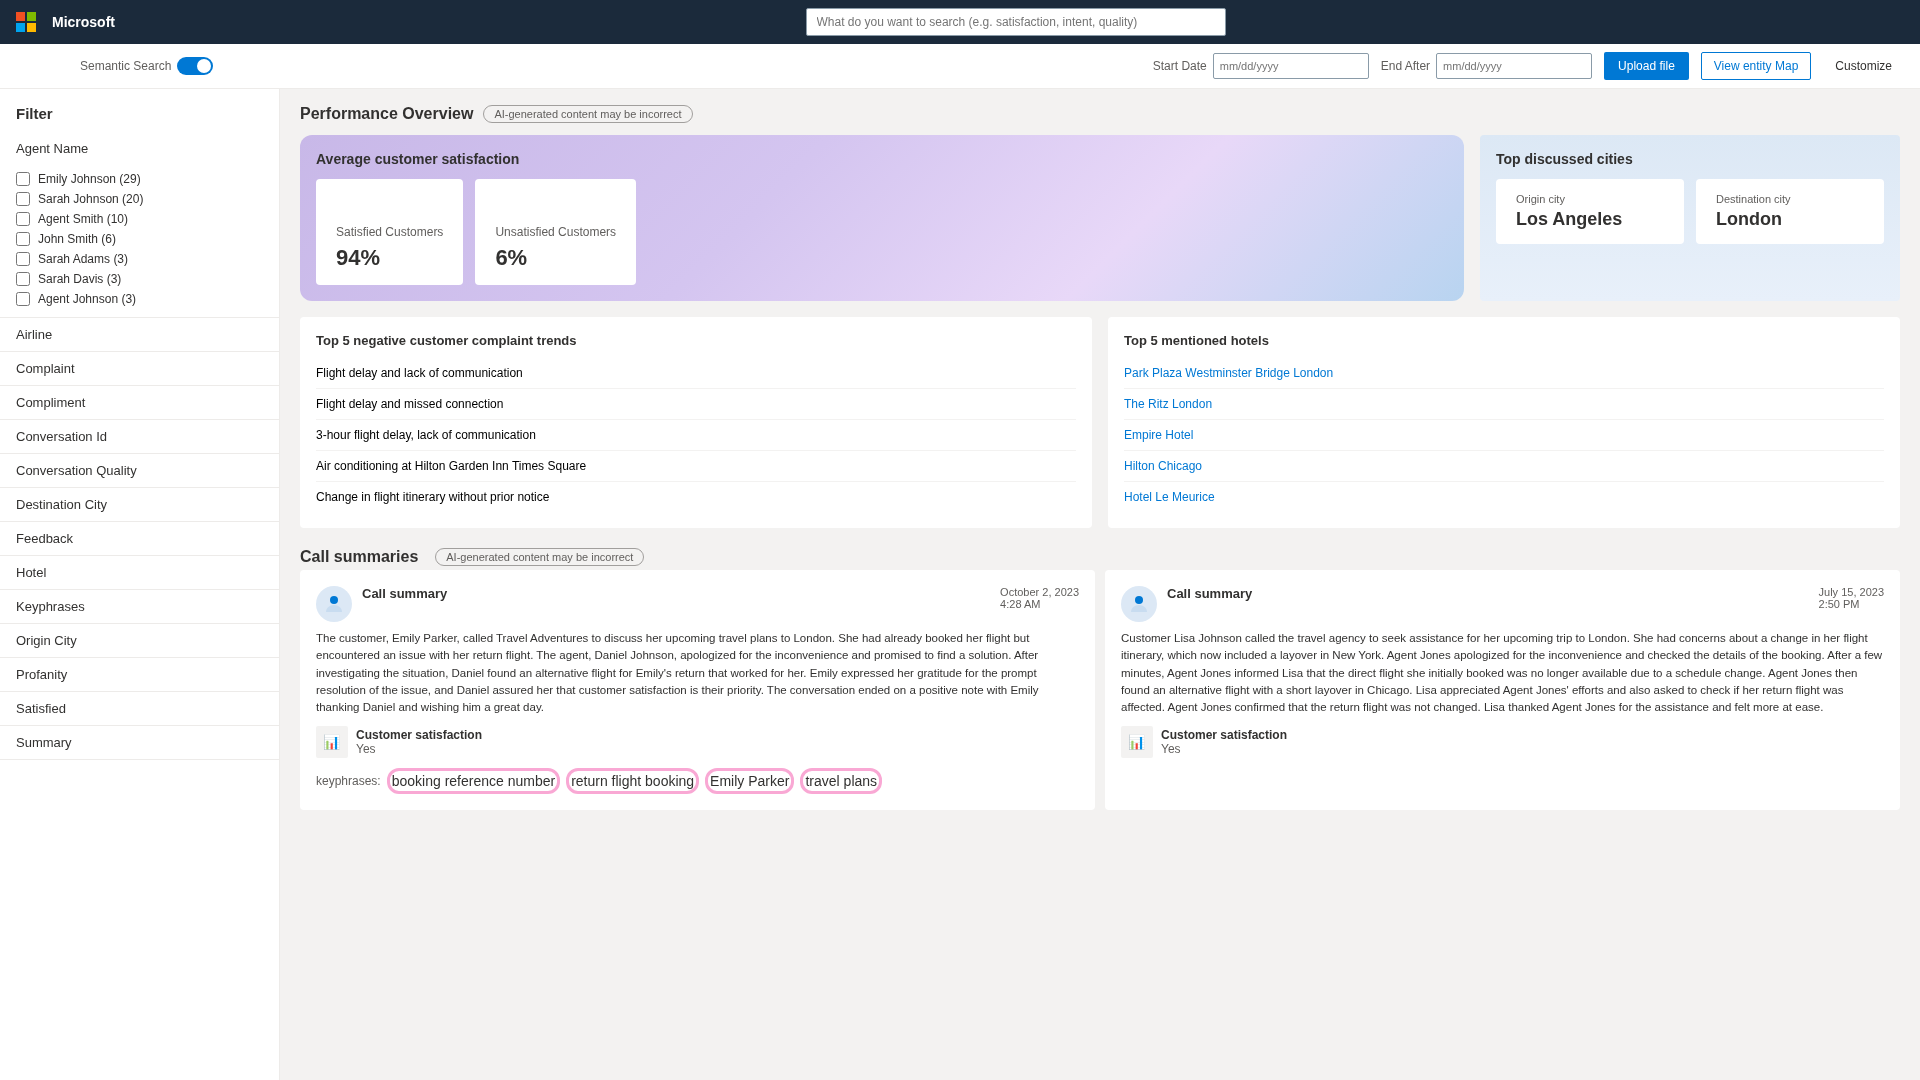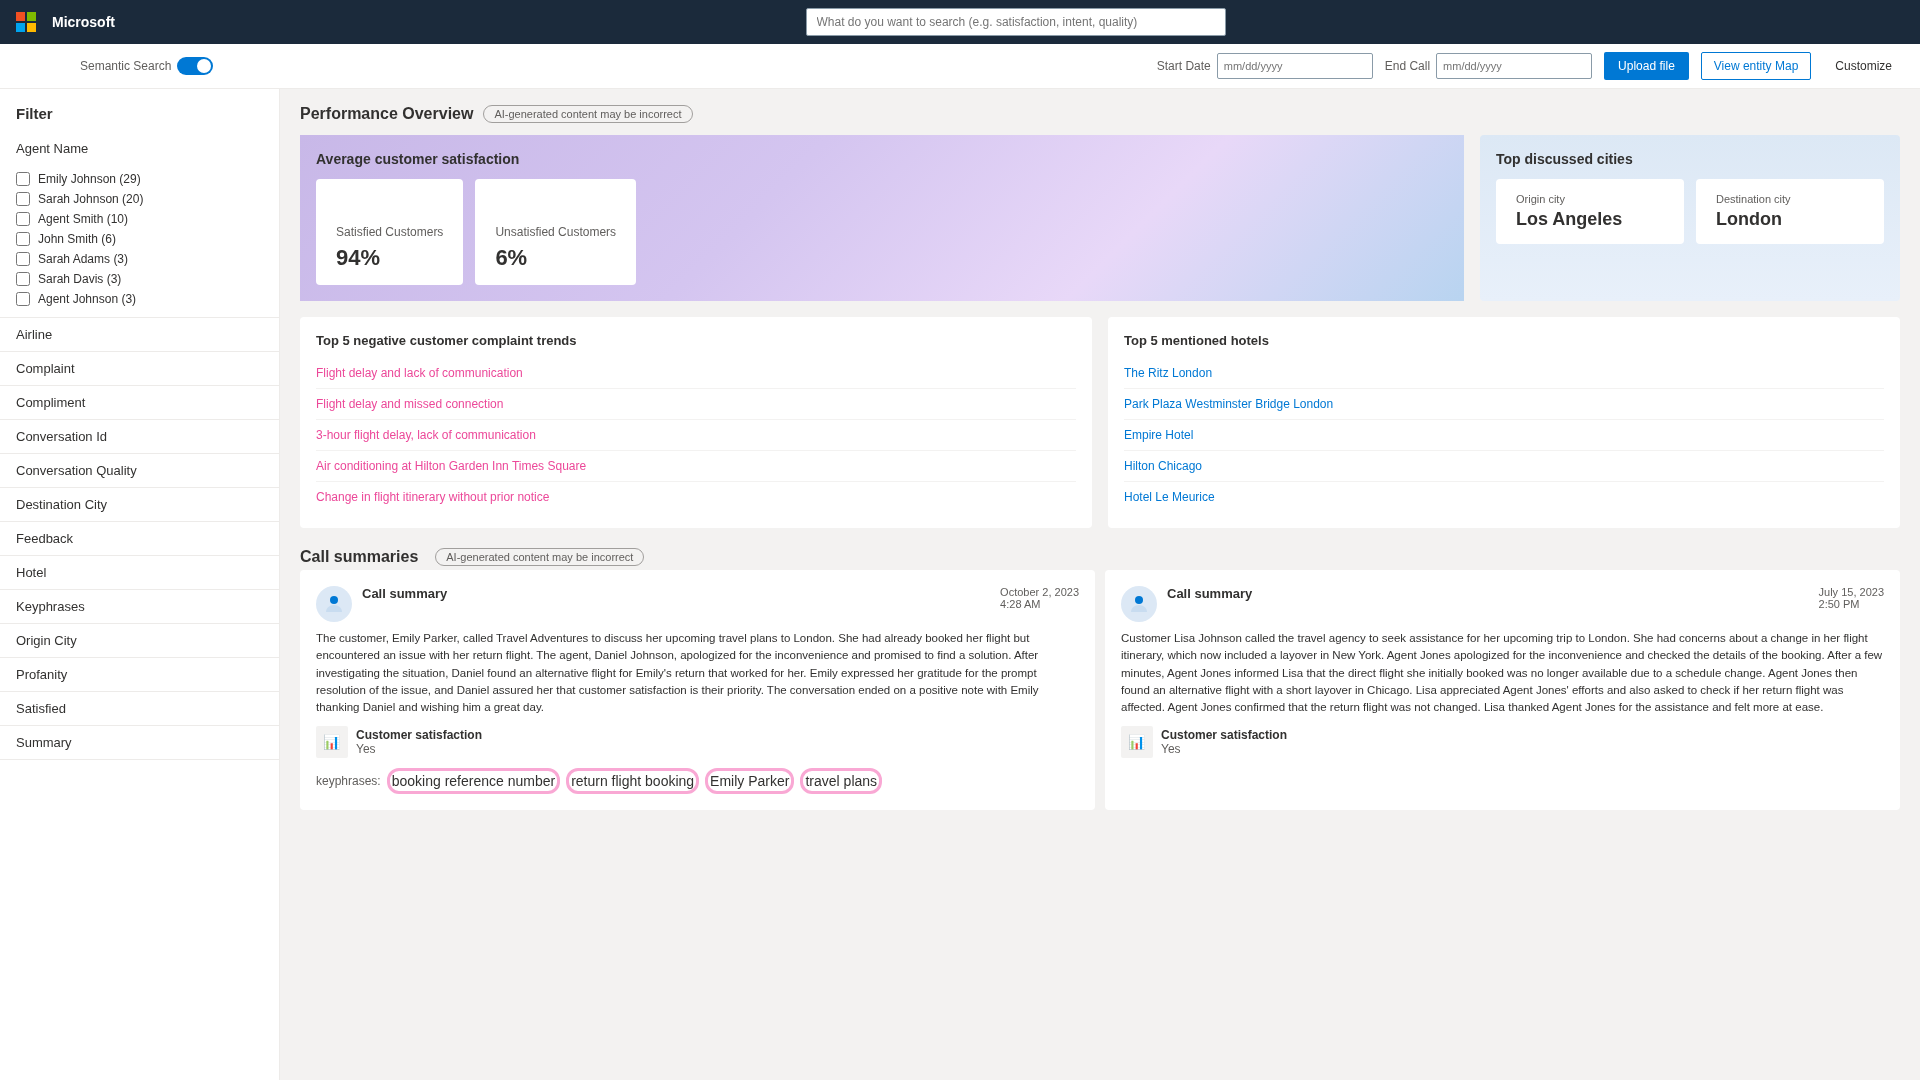--- a/index.html
+++ b/index.html
@@ -125,21 +125,21 @@
       border: 1px solid #a19f9d; border-radius: 12px;
       padding: 2px 10px; font-size: 11px; color: #605e5c;
     }
 
     .overview-row { display: flex; gap: 16px; margin-bottom: 16px; }
 
     
     .satisfaction-card {
       flex: 1;
       background: linear-gradient(135deg, #c8b8e8 0%, #d4c5f0 40%, #e8d8f8 70%, #b8d4f0 100%);
-      border-radius: 0;
+      border-radius: 12px;
       padding: 16px;
     }
     .satisfaction-card-title { font-size: 14px; font-weight: 600; color: #323130; margin-bottom: 12px; }
     .satisfaction-boxes { display: flex; gap: 12px; }
     .sat-box {
       background: white; border-radius: 4px; padding: 14px 20px;
       min-width: 140px;
     }
     .sat-box-label { font-size: 12px; color: #605e5c; margin-bottom: 6px; margin-top: 32px; }
     .sat-box-value { font-size: 22px; font-weight: 600; color: #323130; }
@@ -163,21 +163,21 @@
 
     
     .bottom-row { display: flex; gap: 16px; }
     .trends-card {
       flex: 1;
       background: white;
       border-radius: 4px;
       padding: 16px;
     }
     .trends-title { font-size: 13px; font-weight: 600; color: #323130; margin-bottom: 10px; }
-    .trend-item { padding: 8px 0; border-bottom: 1px solid #f3f2f1; font-size: 12px; color: #ec4899; }
+    .trend-item { padding: 8px 0; border-bottom: 1px solid #f3f2f1; font-size: 12px; color: #000000; }
     .trend-item:last-child { border-bottom: none; }
 
     .hotels-card {
       flex: 1;
       background: white;
       border-radius: 4px;
       padding: 16px;
     }
     .hotels-title { font-size: 13px; font-weight: 600; color: #323130; margin-bottom: 10px; }
     .hotel-item { padding: 8px 0; border-bottom: 1px solid #f3f2f1; font-size: 12px; }
@@ -248,21 +248,21 @@
     <div class="toggle-track">
       <div class="toggle-thumb"></div>
     </div>
   </div>
   <div class="spacer"></div>
   <div class="date-group">
     <span>Start Date</span>
     <input type="text" class="date-input" placeholder="mm/dd/yyyy" style="">
   </div>
   <div class="date-group">
-    <span>End Call</span>
+    <span>End After</span>
     <input type="text" class="date-input" placeholder="mm/dd/yyyy" style="">
   </div>
   <button class="btn-primary">Upload file</button>
   <button class="btn-secondary">View entity Map</button>
   <button class="btn-tertiary">Customize</button>
 </div>
 
 <div class="main-layout">
 
   <aside class="sidebar">
@@ -418,22 +418,22 @@
             <div class="trend-item">Flight delay and lack of communication</div>
             <div class="trend-item">Flight delay and missed connection</div>
             <div class="trend-item">3-hour flight delay, lack of communication</div>
             <div class="trend-item">Air conditioning at Hilton Garden Inn Times Square</div>
             <div class="trend-item">Change in flight itinerary without prior notice</div>
           </div>
       </div>
       <div class="hotels-card">
         <div class="hotels-title">Top 5 mentioned hotels</div>
         <div id="hotel-list">
+            <div class="hotel-item"><a href="#">Park Plaza Westminster Bridge London</a></div>
             <div class="hotel-item"><a href="#">The Ritz London</a></div>
-            <div class="hotel-item"><a href="#">Park Plaza Westminster Bridge London</a></div>
             <div class="hotel-item"><a href="#">Empire Hotel</a></div>
             <div class="hotel-item"><a href="#">Hilton Chicago</a></div>
             <div class="hotel-item"><a href="#">Hotel Le Meurice</a></div>
           </div>
       </div>
     </div>
 
     <div class="summaries-section">
       <div class="summaries-header">
         <span class="section-title">Call summaries</span>

